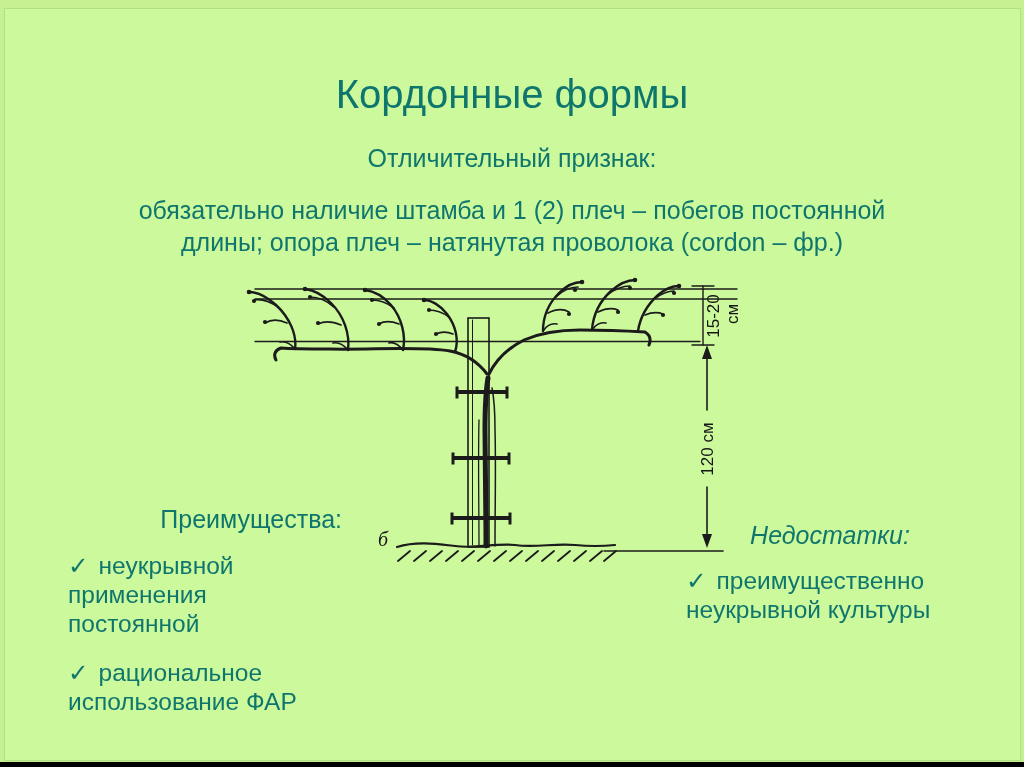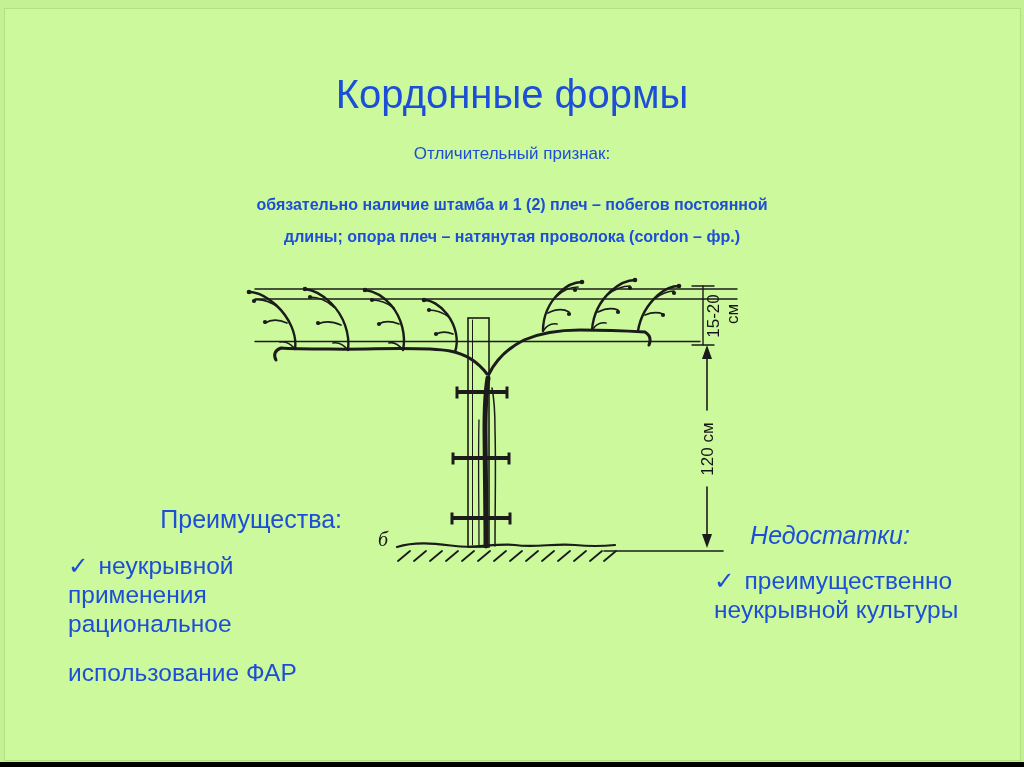--- a/index.html
+++ b/index.html
@@ -2,44 +2,44 @@
 <html><head>
 <meta charset="utf-8">
 <style>
   html,body{margin:0;padding:0;}
   #slide{
     position:relative;
     width:1024px;height:767px;
     background:#c6f192;
     overflow:hidden;
     font-family:"Liberation Sans","DejaVu Sans",sans-serif;
-    color:#1d4ed8;
+    color:#0f766e;
   }
   #frame{
     position:absolute;left:4px;top:8px;right:3px;bottom:6px;
     background:#ccf99c;
     border:1px solid #b2e084;
   }
   #bottom-bar{
     position:absolute;left:0;right:0;bottom:0;height:5px;background:#000;
   }
   .abs{position:absolute;}
   .center{left:0;width:1024px;text-align:center;}
   #title{top:72px;font-size:40px;line-height:44px;font-weight:400;}
-  #subtitle{top:144px;font-size:17px;}
-  .defline{font-size:16px;font-weight:700;}
+  #subtitle{top:144px;font-size:25px;}
+  .defline{font-size:25px;font-weight:400;}
   #def1{top:196px;}
   #def2{top:228px;}
   .col-heading{font-size:25px;}
   #adv-heading{top:505px;left:62px;width:280px;text-align:right;}
   #dis-heading{top:521px;left:700px;width:260px;text-align:center;font-style:italic;}
   .list{font-size:24.5px;line-height:29px;}
   #adv-item1{top:551px;left:68px;width:270px;}
   #adv-item2{top:658px;left:68px;width:270px;}
-  #dis-item1{top:566px;left:686px;width:300px;margin-left:28px;}
+  #dis-item1{top:566px;left:686px;width:300px;}
   .check{display:inline-block;margin-right:10px;}
   svg text{font-family:"Liberation Sans","DejaVu Sans",sans-serif;}
   .dim-label{font-size:17px;}
   .fig-label{font-size:20px;font-style:italic;font-family:"Liberation Serif","DejaVu Serif",serif;}
 </style>
 </head>
 <body>
 
 <div id="slide">
   <div id="frame"></div>
@@ -185,23 +185,26 @@
       <text class="fig-label" x="378" y="546">б</text>
     </g>
   </svg>
 
   <div id="adv-heading" class="abs col-heading">Преимущества:</div>
   <div id="adv-item1" class="abs list">
     <div>
       <span class="check">✓</span><span>неукрывной</span>
     </div>
     <div>применения</div>
-    <div>рациональное</div>
+    <div>постоянной</div>
   </div>
   <div id="adv-item2" class="abs list">
+    <div>
+      <span class="check">✓</span><span>рациональное</span>
+    </div>
     <div>использование ФАР</div>
   </div>
 
   <div id="dis-heading" class="abs col-heading">Недостатки:</div>
   <div id="dis-item1" class="abs list">
     <div>
       <span class="check">✓</span><span>преимущественно</span>
     </div>
     <div>неукрывной культуры</div>
   </div>

